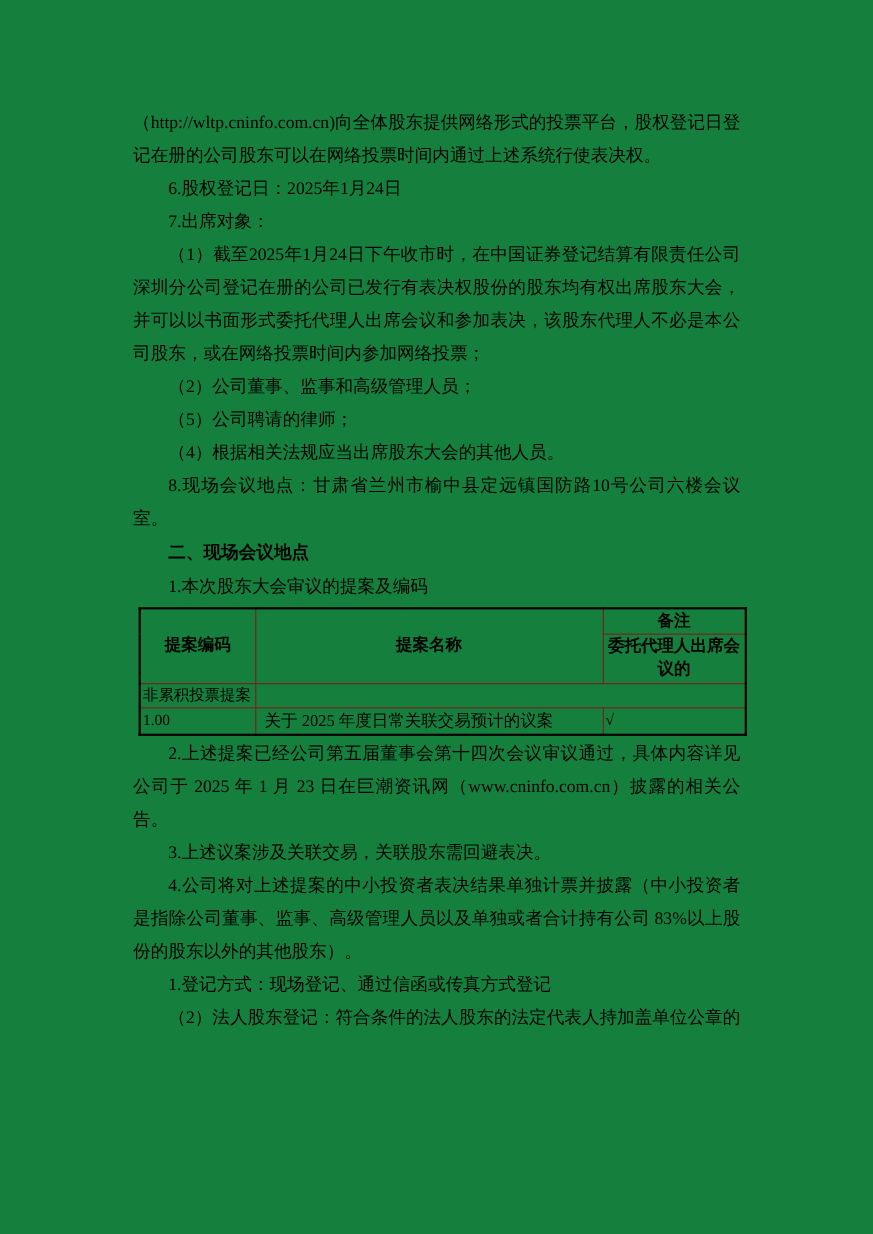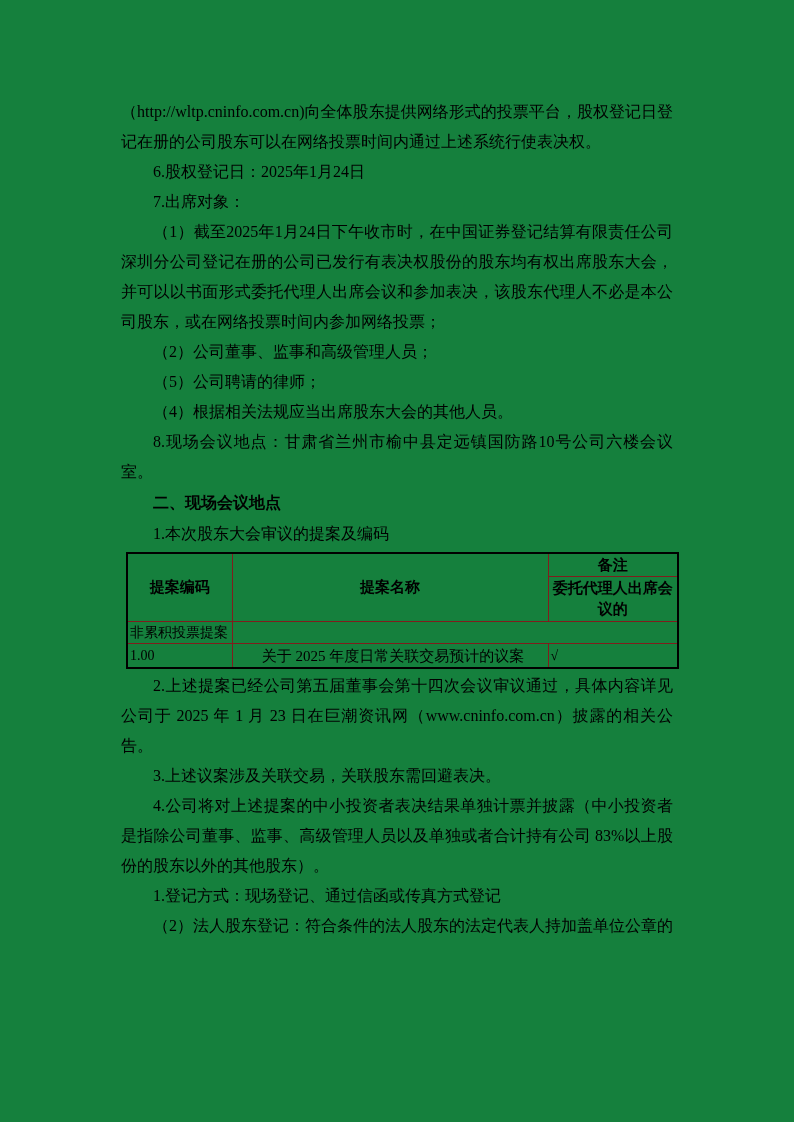--- a/index.html
+++ b/index.html
@@ -61,21 +61,21 @@
   .proposal-table .remark-sub { height: 44px; }
   .proposal-table .body-cell {
     font-size: 14px;
     line-height: 20px;
     height: 21px;
     text-align: left;
     white-space: nowrap;
   }
   .proposal-table .name-cell {
     font-size: 15px;
-    text-align: center;
+    text-align: left;
     padding-left: 8px;
     white-space: nowrap;
   }
   .proposal-table .row-vote td { height: 23px; }
 </style>
 </head>
 <body>
 
 <div class="page">
 

